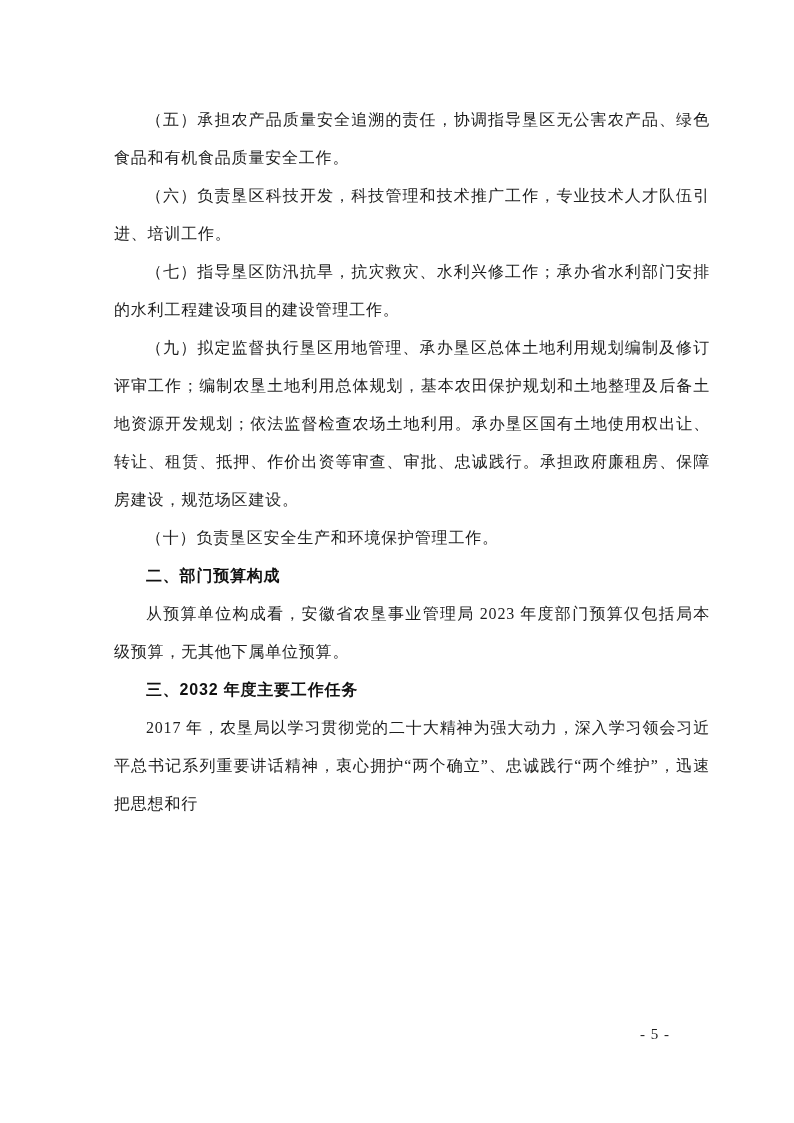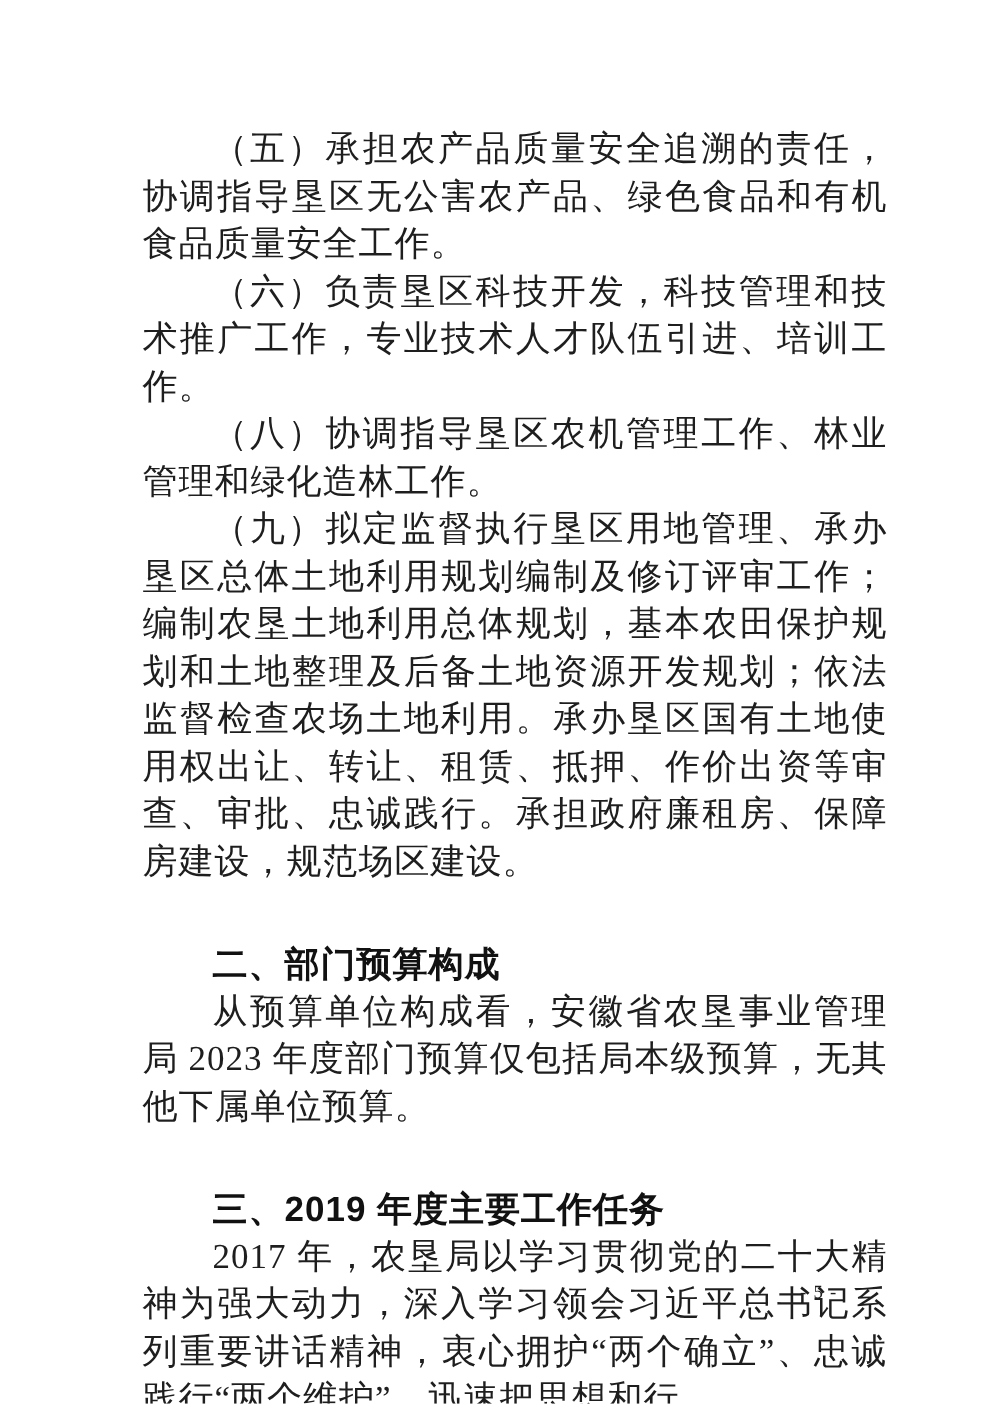--- a/index.html
+++ b/index.html
@@ -17,54 +17,54 @@
   }
   .content {
     position: absolute;
     left: 114px;
     top: 101px;
     width: 596px;
   }
   p.para {
     margin: 0;
     padding: 0;
-    font-size: 28px;
+    font-size: 16px;
     line-height: 38px;
     letter-spacing: 0.8px;
     color: #1e1e1e;
     text-align: justify;
     text-indent: 2em;
     font-family: "Liberation Serif", "DejaVu Serif", serif;
   }
   p.para.heading {
     font-family: "Liberation Sans", "DejaVu Sans", sans-serif;
     font-weight: bold;
     color: #111111;
     text-align: left;
-    margin-top: 44px;
   }
   .page-number {
     position: absolute;
     left: 640px;
     top: 1024px;
     font-size: 15px;
     line-height: 20px;
     letter-spacing: 1px;
     color: #1e1e1e;
     font-family: "Liberation Serif", "DejaVu Serif", serif;
   }
 </style>
 </head>
 <body>
 
 <div class="page">
   <div class="content">
       <p class="para body-text">（五）承担农产品质量安全追溯的责任，协调指导垦区无公害农产品、绿色食品和有机食品质量安全工作。</p>
       <p class="para body-text">（六）负责垦区科技开发，科技管理和技术推广工作，专业技术人才队伍引进、培训工作。</p>
-      <p class="para body-text">（八）协调指导垦区农机管理工作、林业管理和绿化造林工作。</p>
+      <p class="para body-text">（七）指导垦区防汛抗旱，抗灾救灾、水利兴修工作；承办省水利部门安排的水利工程建设项目的建设管理工作。</p>
       <p class="para body-text">（九）拟定监督执行垦区用地管理、承办垦区总体土地利用规划编制及修订评审工作；编制农垦土地利用总体规划，基本农田保护规划和土地整理及后备土地资源开发规划；依法监督检查农场土地利用。承办垦区国有土地使用权出让、转让、租赁、抵押、作价出资等审查、审批、忠诚践行。承担政府廉租房、保障房建设，规范场区建设。</p>
+      <p class="para body-text">（十）负责垦区安全生产和环境保护管理工作。</p>
       <p class="para heading">二、部门预算构成</p>
       <p class="para body-text">从预算单位构成看，安徽省农垦事业管理局 2023 年度部门预算仅包括局本级预算，无其他下属单位预算。</p>
-      <p class="para heading">三、2019 年度主要工作任务</p>
+      <p class="para heading">三、2032 年度主要工作任务</p>
       <p class="para body-text">2017 年，农垦局以学习贯彻党的二十大精神为强大动力，深入学习领会习近平总书记系列重要讲话精神，衷心拥护“两个确立”、忠诚践行“两个维护”，迅速把思想和行</p>
     </div>
   <div class="page-number">- 5 -</div>
 </div>
 
 </body></html>

